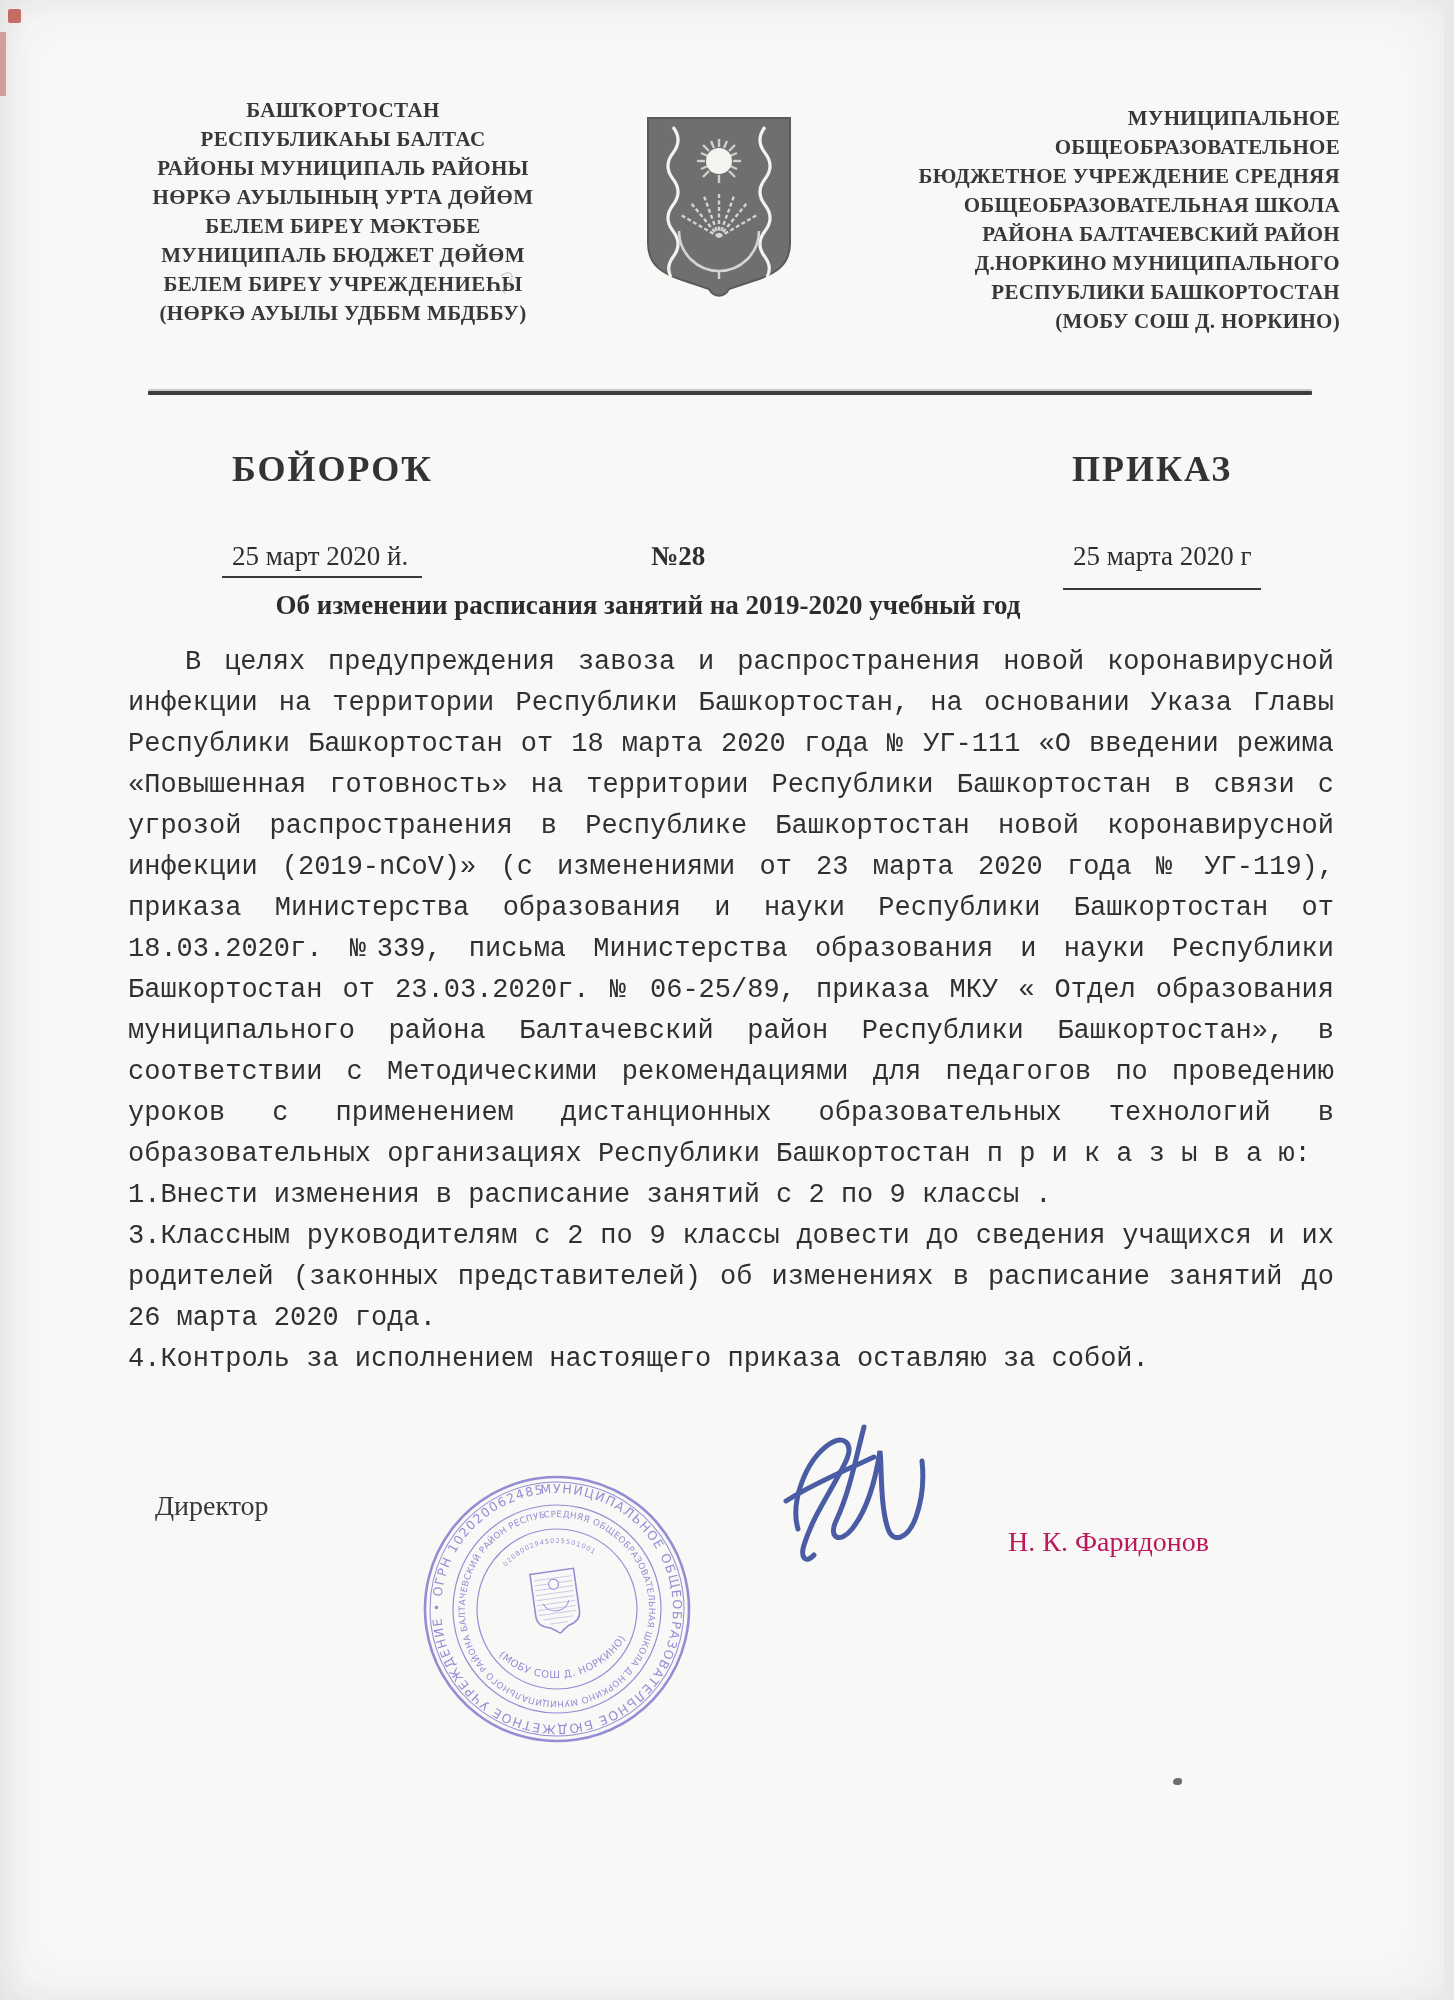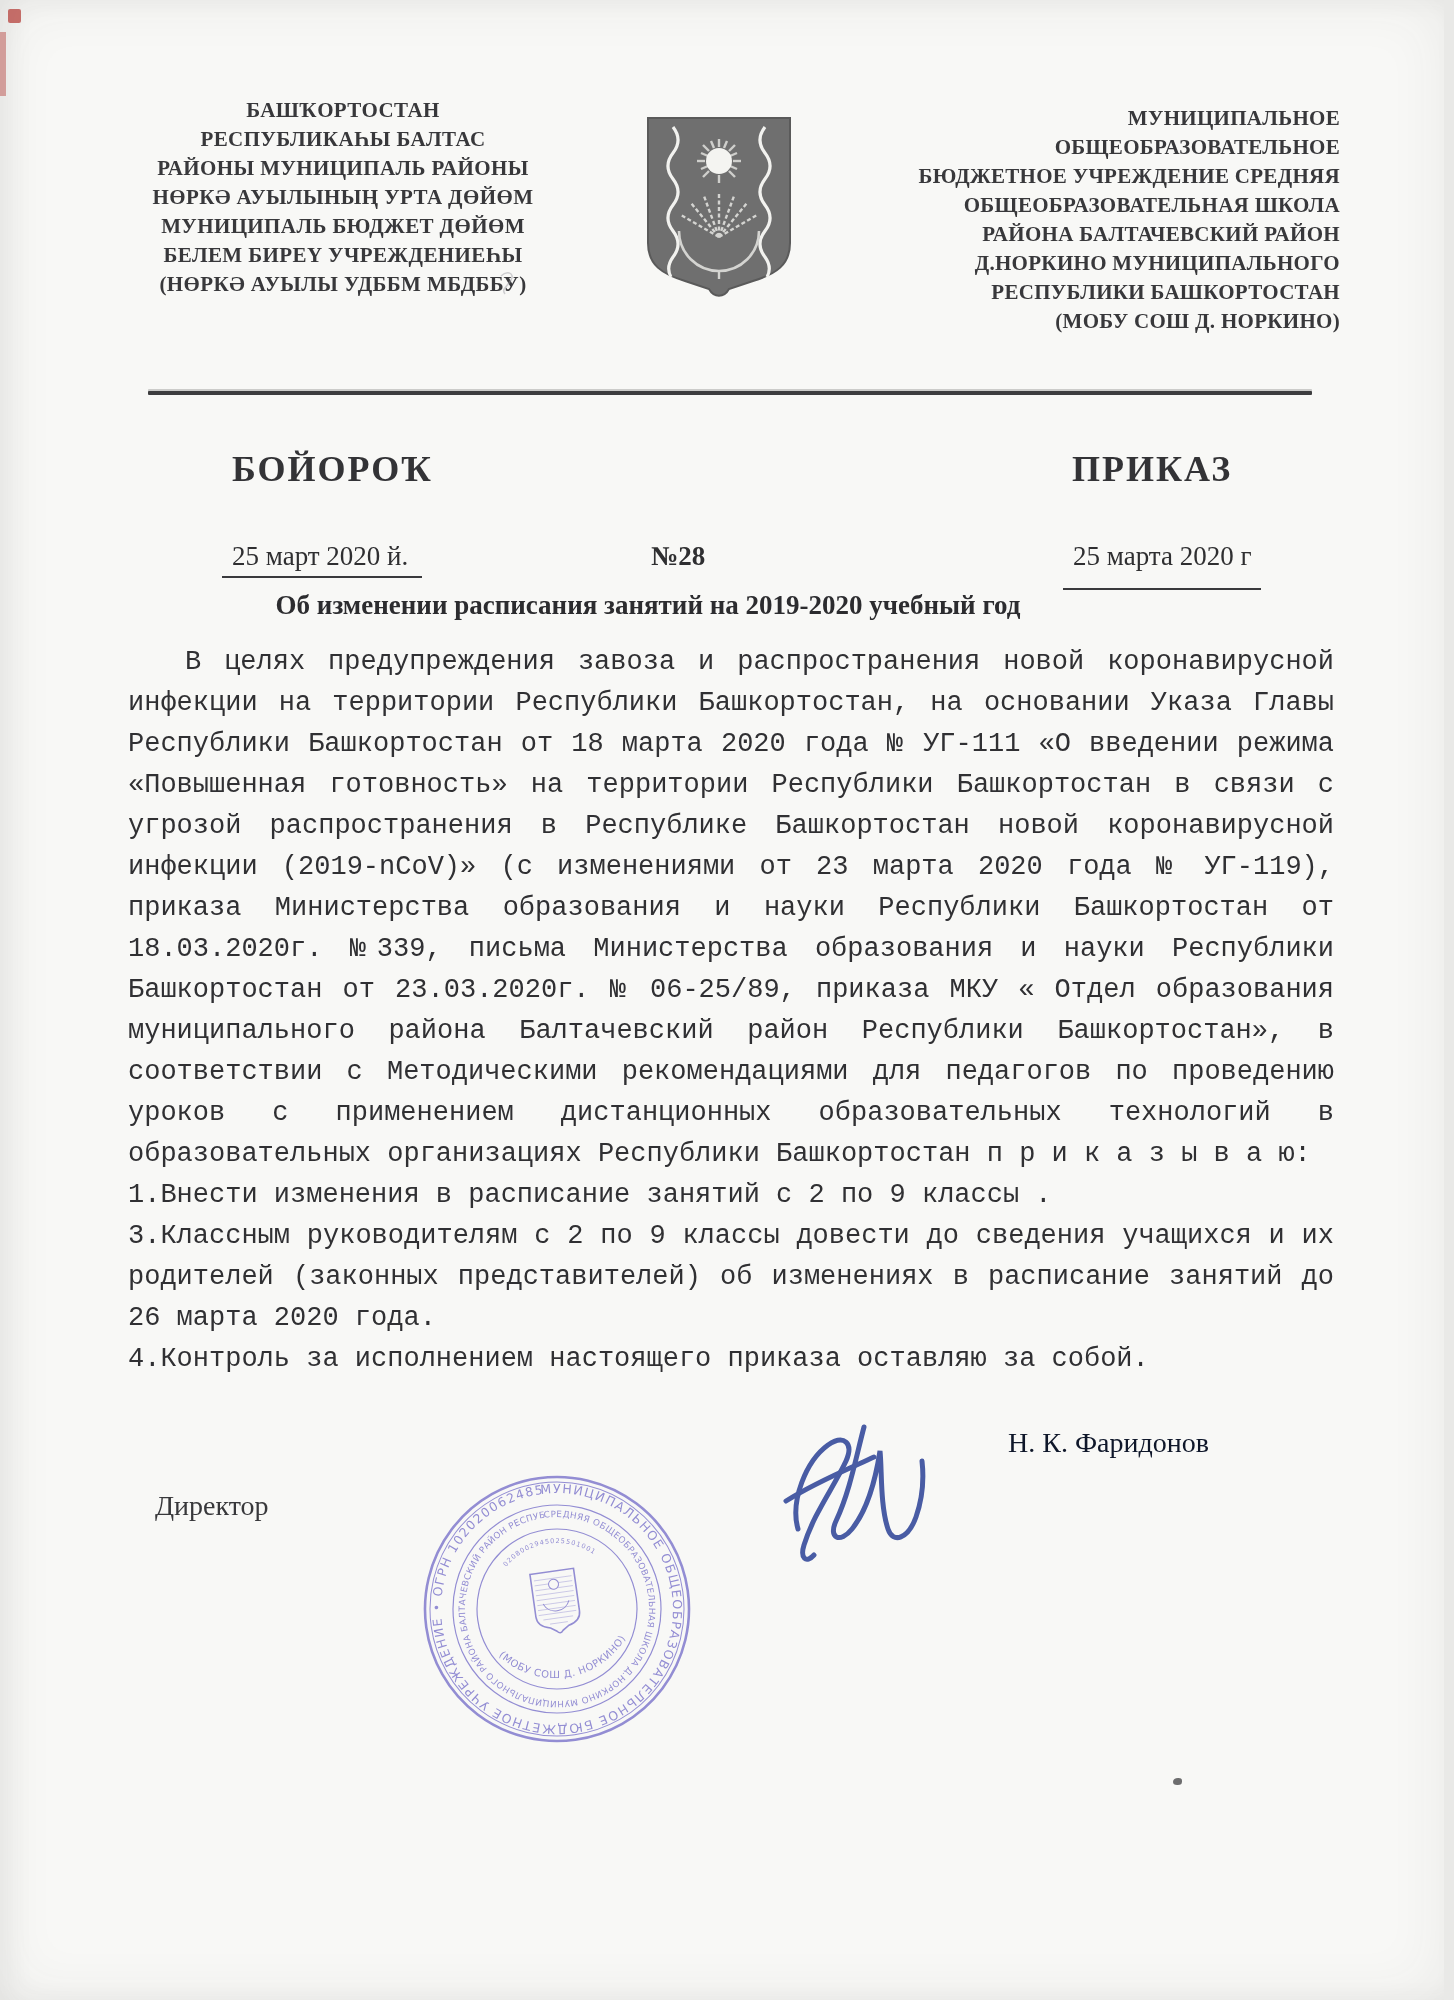--- a/index.html
+++ b/index.html
@@ -58,21 +58,21 @@
   }
   
   .body-text{
     position:absolute;left:128px;top:642px;width:1206px;
     font-size:27px;line-height:41px;text-align:justify;color:#303033;font-family:Liberation Mono, monospace;
   }
   .body-text p{margin:0;}
   .body-text p.lead{text-indent:57px;}
   
   .sig-role{position:absolute;left:155px;top:1490px;font-size:28px;color:#38383b;}
-  .sig-name{position:absolute;left:1008px;top:1427px;font-size:28px;color:#0f172a;}
+  .sig-name{position:absolute;left:1008px;top:1526px;font-size:28px;color:#be185d;}
   .autograph{position:absolute;left:768px;top:1415px;width:215px;height:170px;opacity:.92;}
   .stamp{
     position:absolute;left:416px;top:1468px;width:282px;height:282px;
     transform:rotate(-8deg);opacity:.82;
   }
   .stamp text{font-family:"DejaVu Sans",sans-serif;}
   
   .artifact-corner{position:absolute;left:8px;top:9px;width:13px;height:14px;background:#b6413c;opacity:.75;border-radius:2px;}
   .artifact-edge{position:absolute;left:0;top:32px;width:6px;height:64px;background:#b6413c;opacity:.45;}
   .artifact-speck{position:absolute;left:1173px;top:1778px;width:9px;height:7px;background:#4a4a4c;border-radius:60% 40% 50% 50%;opacity:.8;}
@@ -84,20 +84,21 @@
 
   <div class="artifact-corner"></div>
   <div class="artifact-edge"></div>
   <div class="artifact-speck"></div>
 
   <div class="hdr-left">
     <div>БАШҠОРТОСТАН</div>
     <div>РЕСПУБЛИКАҺЫ БАЛТАС</div>
     <div>РАЙОНЫ МУНИЦИПАЛЬ РАЙОНЫ</div>
     <div>НӨРКӘ АУЫЛЫНЫҢ УРТА ДӨЙӨМ</div>
+    <div>БЕЛЕМ БИРЕҮ МӘКТӘБЕ</div>
     <div>МУНИЦИПАЛЬ  БЮДЖЕТ  ДӨЙӨМ</div>
     <div>БЕЛЕМ БИРЕҮ  УЧРЕЖДЕНИЕҺЫ</div>
     <div>(НӨРКӘ АУЫЛЫ УДББМ МБДББУ)</div>
   </div>
 
   <svg class="emblem" viewBox="0 0 156 200">
     <path d="M7,3 H149 V128 C149,150 135,159 112,166 L88,174 C83,183 73,183 68,174 L44,166 C21,159 7,150 7,128 Z" fill="#6f6f6f" stroke="#5a5a5a" stroke-width="2"></path>
     <path d="M32,12 c7,9 7,17 0,26 c-7,9 -7,17 0,26 c7,9 7,17 0,26 c-7,9 -7,17 0,26 c7,9 7,17 0,26 c-5,7 -6,13 -2,20" fill="none" stroke="#f2f2ef" stroke-width="3.2"></path>
     <path d="M124,12 c-7,9 -7,17 0,26 c7,9 7,17 0,26 c-7,9 -7,17 0,26 c7,9 7,17 0,26 c-7,9 -7,17 0,26 c5,7 6,13 2,20" fill="none" stroke="#f2f2ef" stroke-width="3.2"></path>
     <g stroke="#cfcfcc" stroke-width="2.4">

